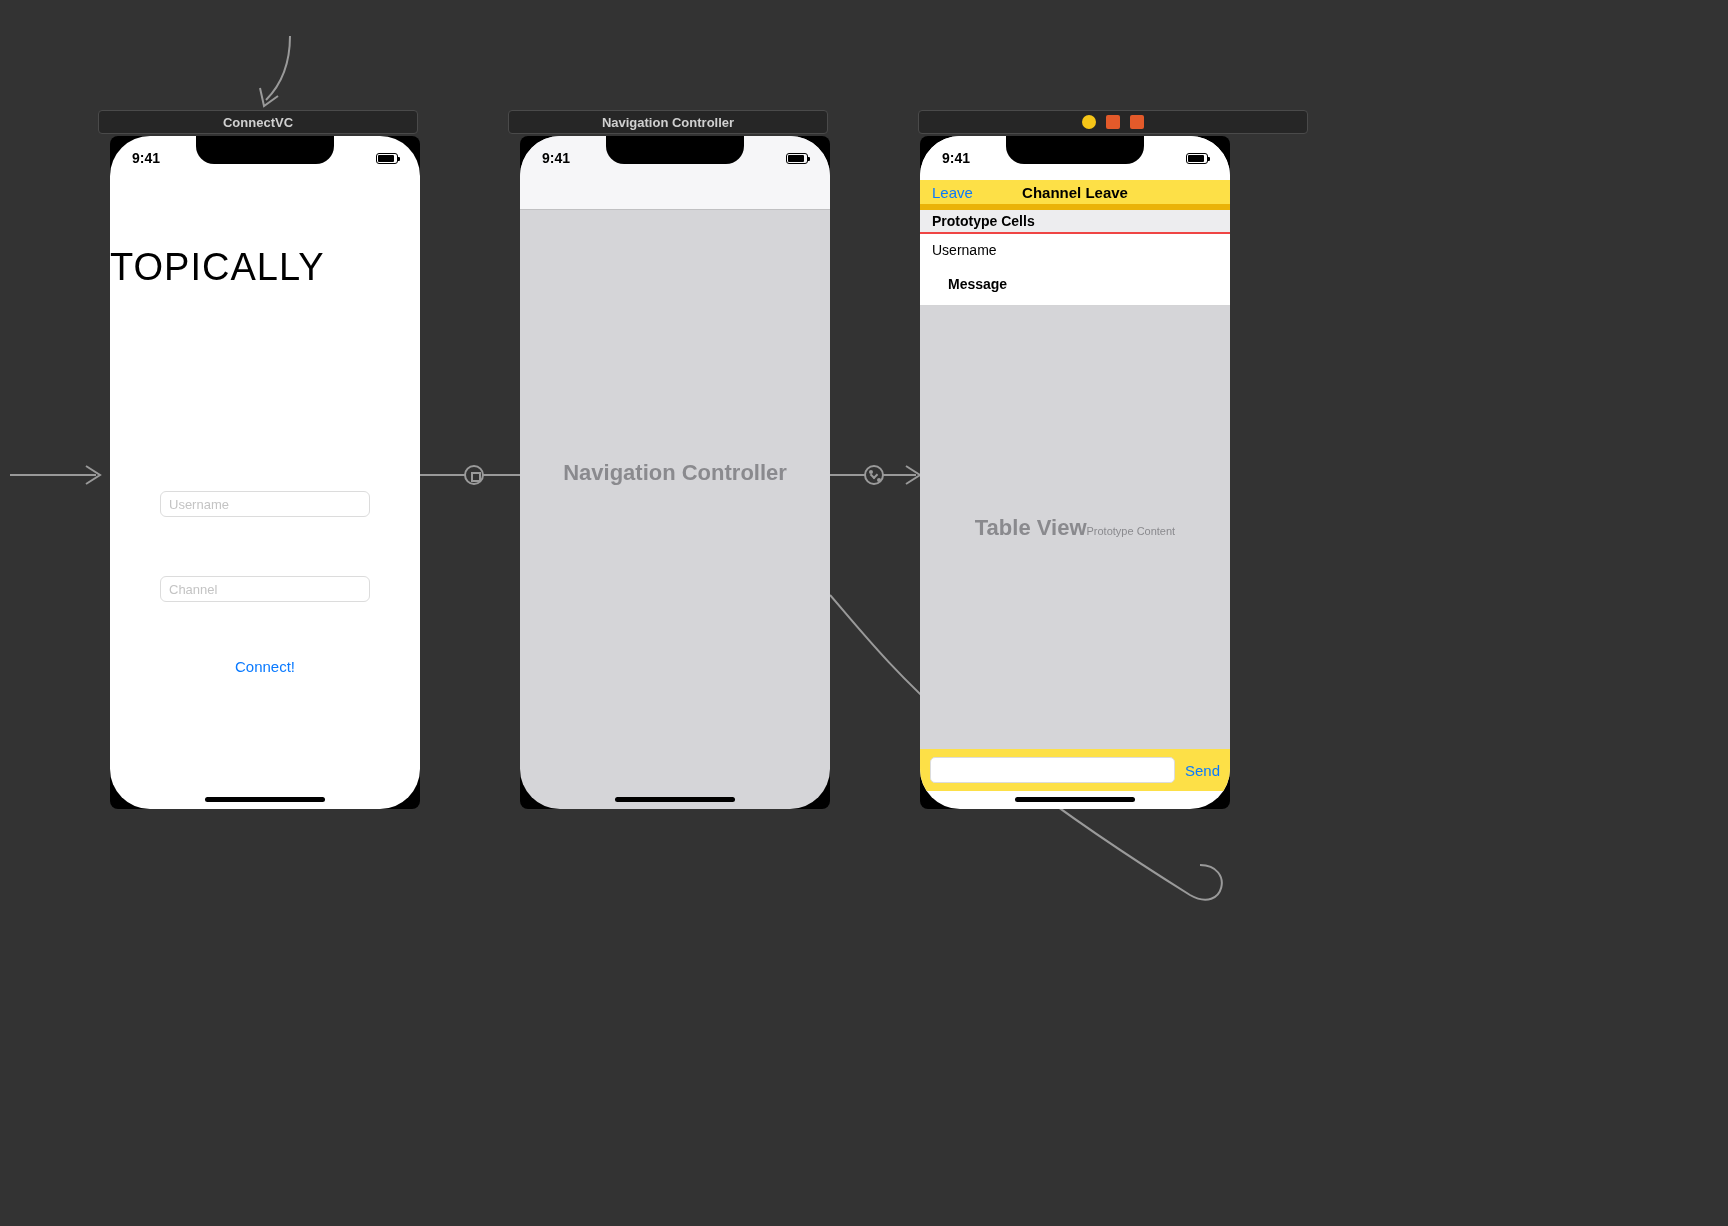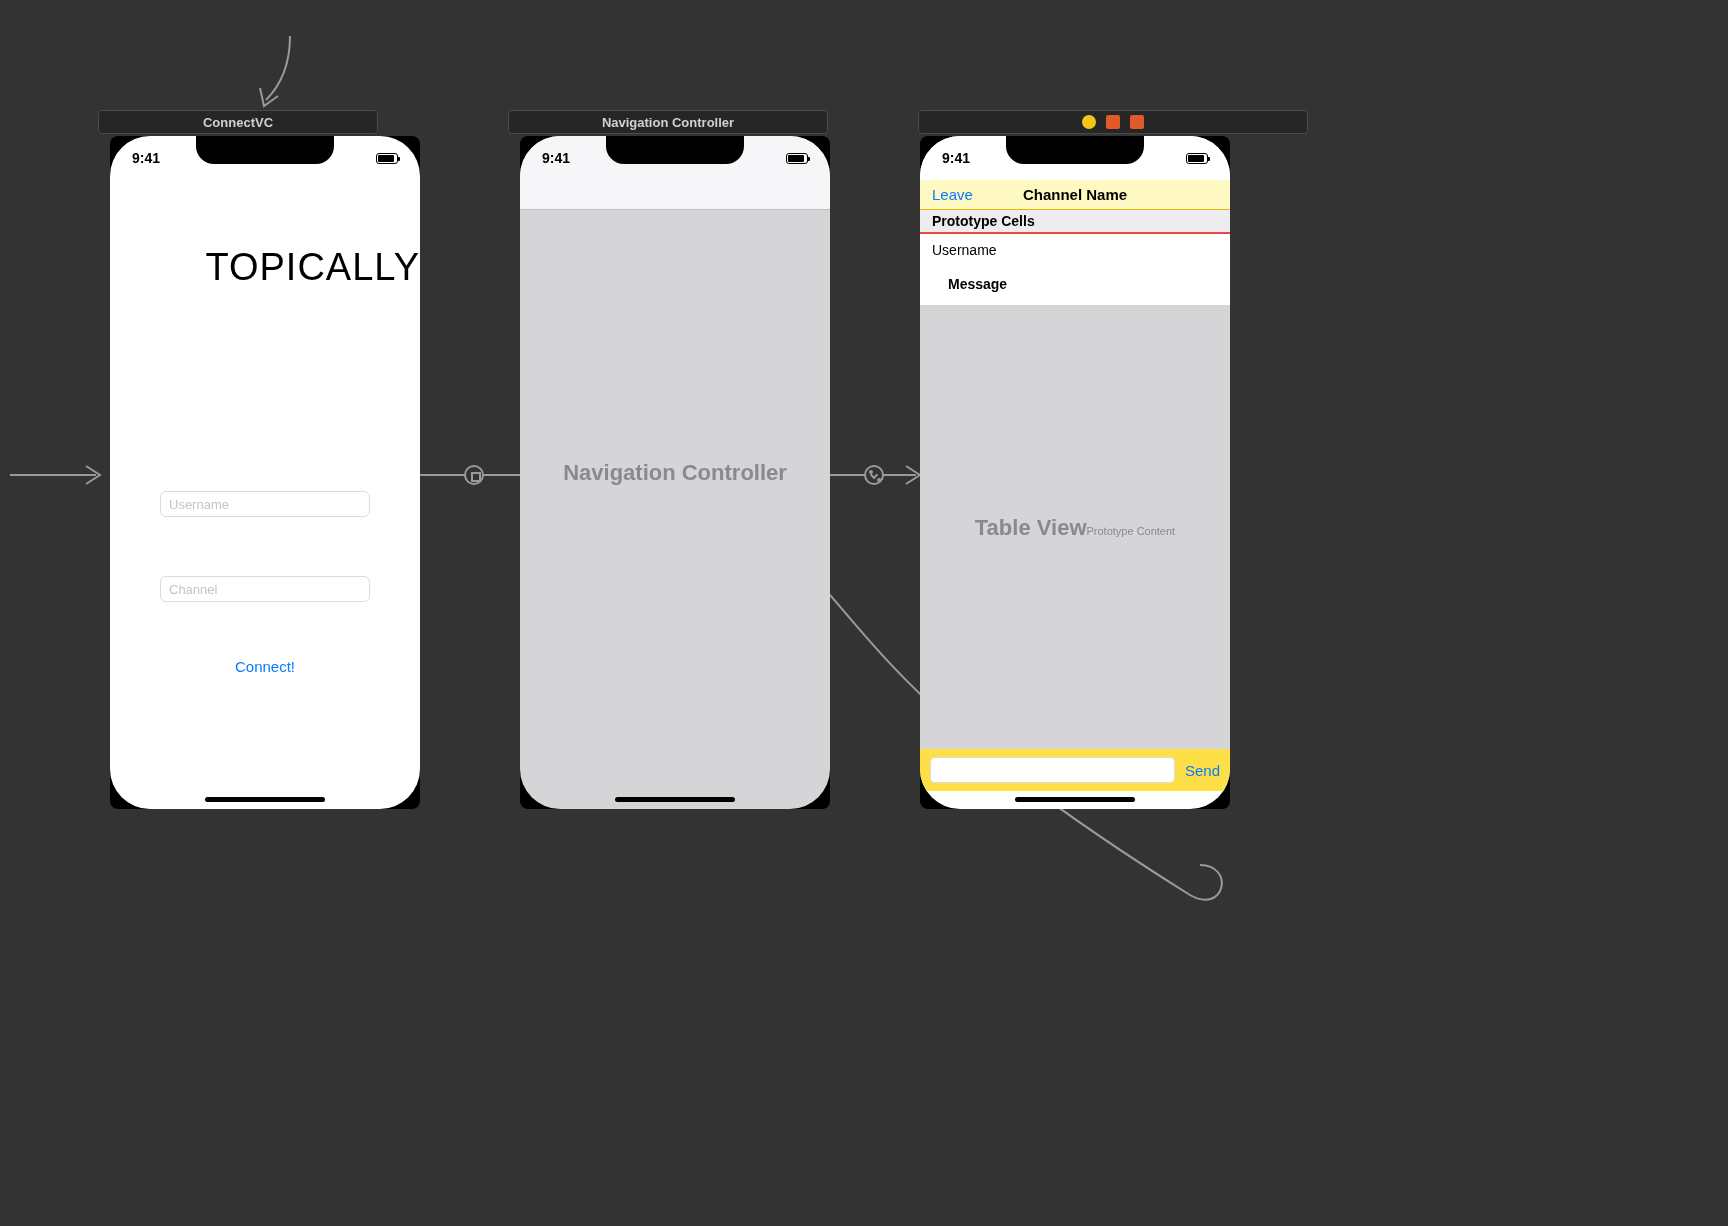--- a/index.html
+++ b/index.html
@@ -108,21 +108,21 @@
     height: 5px;
     background: #000;
     border-radius: 3px;
   }
 
   
   .s1-title {
     position: absolute;
     top: 110px;
     width: 100%;
-    text-align: right;
+    text-align: left;
     font-size: 38px;
     font-weight: 400;
     letter-spacing: 1px;
   }
   .s1-field {
     position: absolute;
     left: 50px; right: 50px;
     height: 26px;
     border: 1px solid #dcdcdc;
     border-radius: 6px;
@@ -160,22 +160,22 @@
     color: #8a8a8e;
     font-size: 22px;
     font-weight: 600;
   }
 
   
   .s3-navbar {
     position: absolute;
     top: 44px; left: 0; right: 0;
     height: 30px;
-    background: #fef9c3;
-    border-bottom: 1px solid #eab308;
+    background: #fde047;
+    border-bottom: 6px solid #eab308;
     display: flex;
     align-items: center;
     padding: 0 12px;
   }
   .s3-leave { color: #0a7aff; font-size: 15px; }
   .s3-title {
     position: absolute;
     left: 0; right: 0;
     text-align: center;
     font-size: 15px;
@@ -278,21 +278,21 @@
 <svg class="arrow" style="left:10px; top:460px; width:100px; height:30px;">
   <line x1="0" y1="15" x2="86" y2="15"></line>
   <polyline points="76,6 90,15 76,24"></polyline>
 </svg>
 
 <svg class="arrow" style="left:250px; top:36px; width:60px; height:80px;">
   <path d="M 40 0 Q 40 40 16 64"></path>
   <polyline points="10,52 14,70 28,60"></polyline>
 </svg>
 
-<div class="scene-title" style="left:98px; top:110px; width:280px;">
+<div class="scene-title" style="left:98px; top:110px; width:320px;">
   <span>ConnectVC</span>
 </div>
 
 <div class="device" style="left:110px; top:136px;">
   <div class="screen">
     <div class="notch"></div>
     <div class="status-bar">
       <span>9:41</span>
       <span class="battery">
           <span class="battery-fill"></span>
@@ -354,21 +354,21 @@
   <div class="screen">
     <div class="notch"></div>
     <div class="status-bar" style="background:#fff;">
       <span>9:41</span>
       <span class="battery">
           <span class="battery-fill"></span>
         </span>
     </div>
     <div class="s3-navbar">
       <span class="s3-leave">Leave</span>
-      <span class="s3-title">Channel Name</span>
+      <span class="s3-title">Channel Leave</span>
     </div>
     <div class="s3-section-header">Prototype Cells</div>
     <div class="s3-cell">
       <div>Username</div>
       <div class="msg">Message</div>
     </div>
     <div class="s3-tv-area">
       <div class="big">Table View</div>
       <div class="sub">Prototype Content</div>
     </div>

